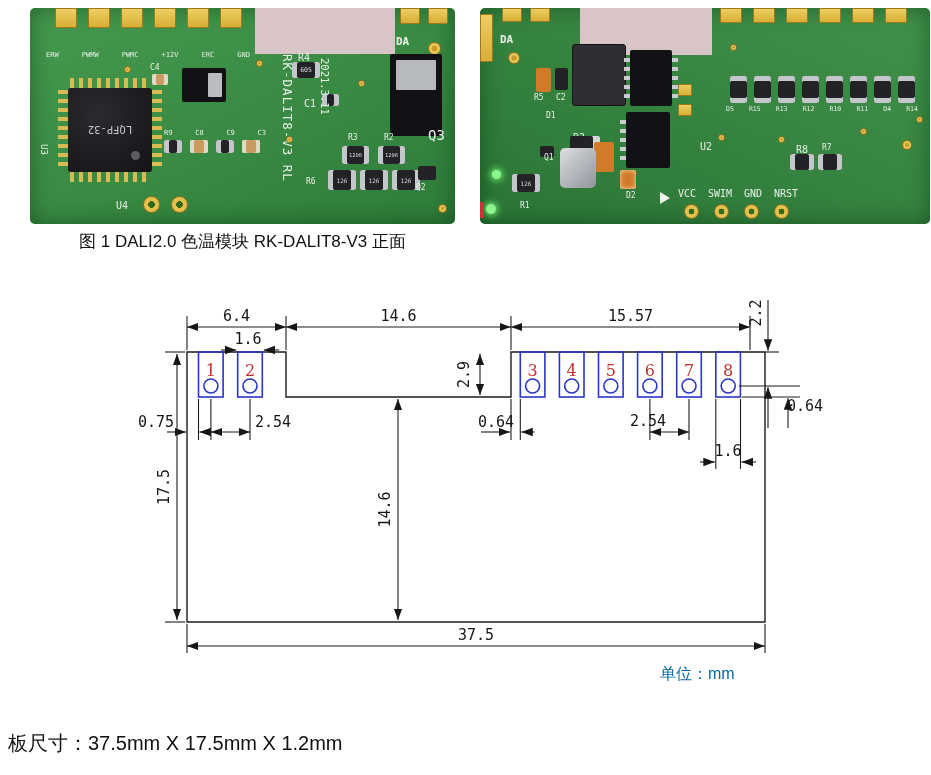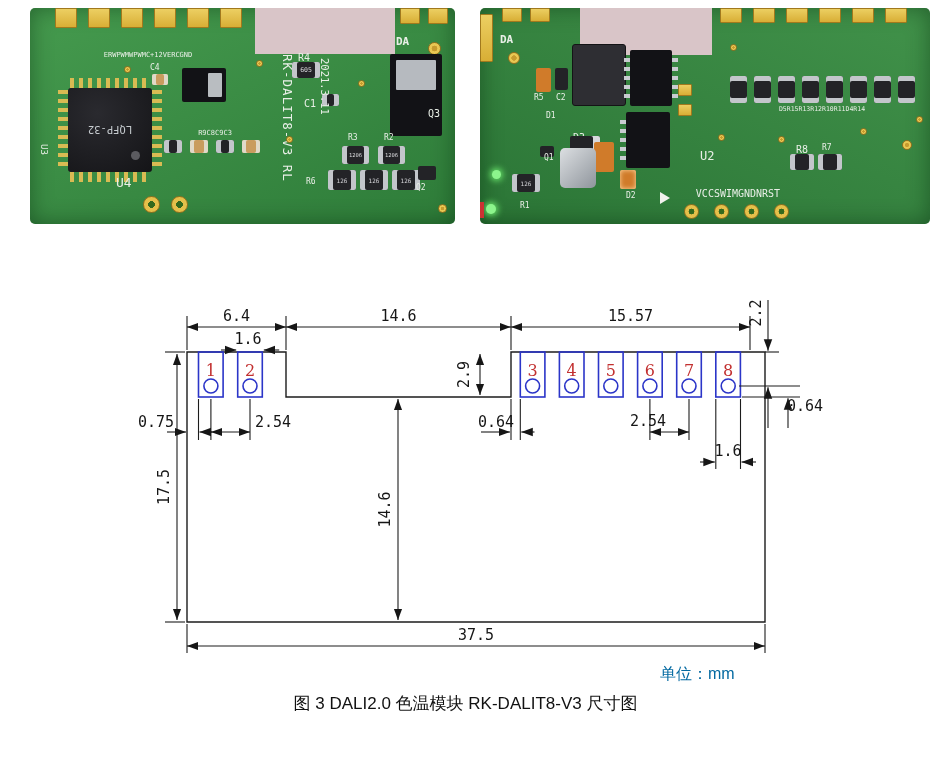--- a/index.html
+++ b/index.html
@@ -16,21 +16,21 @@
   .ss{position:absolute;color:#e9efe7;font-family:"DejaVu Sans Mono",monospace;white-space:nowrap;line-height:1.1}
   .rot{transform:rotate(90deg);transform-origin:left top}
   .dark{position:absolute;background:#232327;border-radius:2px;color:#d8d8dc;display:flex;align-items:center;justify-content:center;font-family:"DejaVu Sans Mono",monospace}
   .ends{box-shadow:inset 5px 0 #c3c6cb,inset -5px 0 #c3c6cb}
   .vends{box-shadow:inset 0 5px #c3c6cb,inset 0 -5px #c3c6cb}
   .tan{position:absolute;background:#c99c5e;border-radius:2px;box-shadow:inset 4px 0 #e0d9c8,inset -4px 0 #e0d9c8}
   .orange{position:absolute;background:#d07b2a;border-radius:2px}
   .silver{position:absolute;background:linear-gradient(135deg,#dcdfe2,#8f959c);border-radius:5px}
   .blk{position:absolute;background:#121216;border-radius:2px}
   .mod{position:absolute;background:#2e2e33;border:1px solid #141416;border-radius:3px}
-  .flexrow{position:absolute;display:flex;justify-content:center;color:#e9efe7;font-family:"DejaVu Sans Mono",monospace;line-height:1.1}
+  .flexrow{position:absolute;display:flex;justify-content:space-between;color:#e9efe7;font-family:"DejaVu Sans Mono",monospace;line-height:1.1}
   .qpin-h{position:absolute;height:10px;background:repeating-linear-gradient(90deg,#d9bb53 0 4px,rgba(0,0,0,0) 4px 9px)}
   .qpin-v{position:absolute;width:10px;background:repeating-linear-gradient(180deg,#d9bb53 0 4px,rgba(0,0,0,0) 4px 9px)}
   .icpin{position:absolute;width:6px;background:repeating-linear-gradient(180deg,#c9ccd1 0 4px,rgba(0,0,0,0) 4px 9px)}
   .tri{position:absolute;width:0;height:0;border-left:10px solid #f2f2ee;border-top:6px solid transparent;border-bottom:6px solid transparent}
   .caption{position:absolute;color:#111;font-size:17px;text-align:center;white-space:nowrap}
   .drawing{position:absolute;left:130px;top:280px}
   .outline{fill:none;stroke:#1c1c1c;stroke-width:1.4}
   .dl{stroke:#1c1c1c;stroke-width:1.1;fill:none}
   .dpad{fill:none;stroke:#2b35c8;stroke-width:1.6}
   text.dim{font:15px "DejaVu Sans Mono",monospace;fill:#161616;text-anchor:middle}
@@ -70,21 +70,21 @@
       <div class="qpin-h" style="left:12px;top:0;width:80px"></div>
       <div class="qpin-h" style="left:12px;bottom:0;width:80px"></div>
       <div class="qpin-v" style="top:12px;left:0;height:80px"></div>
       <div class="qpin-v" style="top:12px;right:0;height:80px"></div>
       <div class="abs" style="left:10px;top:10px;width:84px;height:84px;background:radial-gradient(circle at 35% 30%,#2a2a2f,#141417);border-radius:3px">
         <div class="abs" style="left:12px;top:34px;width:60px;height:14px;transform:rotate(180deg);color:#c4c9cd;font:10.5px 'DejaVu Sans Mono',monospace;text-align:center">LQFP-32</div>
         <div class="abs" style="right:12px;bottom:12px;width:9px;height:9px;border-radius:50%;background:#5b5b60"></div>
       </div>
     </div>
     <div class="ss rot" style="left:18px;top:136px;font-size:9px">U3</div>
-    <div class="ss" style="left:86px;top:168px;font-size:13px">U4</div>
+    <div class="ss" style="left:86px;top:192px;font-size:10px">U4</div>
 
     <div class="flexrow" style="left:134px;top:122px;width:102px;font-size:7px">
       <span>R9</span>
       <span>C8</span>
       <span>C9</span>
       <span>C3</span>
     </div>
     <div class="dark ends" style="left:134px;top:132px;width:18px;height:13px"></div>
     <div class="tan" style="left:160px;top:132px;width:18px;height:13px"></div>
     <div class="dark ends" style="left:186px;top:132px;width:18px;height:13px"></div>
@@ -102,21 +102,21 @@
 
     <div class="ss" style="left:274px;top:90px;font-size:10px">C1</div>
     <div class="dark ends" style="left:292px;top:86px;width:17px;height:12px"></div>
 
     <div class="ss rot" style="left:264px;top:46px;font-size:12.5px;letter-spacing:1px">RK-DALIT8-V3 RL</div>
     <div class="ss rot" style="left:300px;top:50px;font-size:10.5px">2021.3.11</div>
 
     <div class="blk" style="left:360px;top:46px;width:52px;height:82px">
       <div class="abs" style="left:6px;top:6px;width:40px;height:30px;background:#b6babf;border-radius:1px"></div>
     </div>
-    <div class="ss" style="left:398px;top:100px;font-size:10px">Q3</div>
+    <div class="ss" style="left:398px;top:120px;font-size:14px">Q3</div>
 
     <div class="ss" style="left:318px;top:126px;font-size:8px">R3</div>
     <div class="ss" style="left:354px;top:126px;font-size:8px">R2</div>
     <div class="dark ends" style="left:312px;top:138px;width:27px;height:18px;font-size:5.5px">1206</div>
     <div class="dark ends" style="left:348px;top:138px;width:27px;height:18px;font-size:5.5px">1206</div>
 
     <div class="ss" style="left:276px;top:170px;font-size:8px">R6</div>
     <div class="dark ends" style="left:298px;top:162px;width:28px;height:20px;font-size:6px">126</div>
     <div class="dark ends" style="left:330px;top:162px;width:28px;height:20px;font-size:6px">126</div>
     <div class="dark ends" style="left:362px;top:162px;width:28px;height:20px;font-size:6px">126</div>
@@ -161,21 +161,21 @@
     <div class="ss" style="left:93px;top:124px;font-size:10px">D3</div>
     <div class="dark" style="left:90px;top:128px;width:30px;height:15px;box-shadow:inset -7px 0 #d8d8dc"></div>
 
     <div class="icpin" style="left:144px;top:50px;height:40px"></div>
     <div class="blk" style="left:150px;top:42px;width:42px;height:56px"></div>
     <div class="icpin" style="left:192px;top:50px;height:40px"></div>
     <div class="icpin" style="left:140px;top:112px;height:40px"></div>
     <div class="blk" style="left:146px;top:104px;width:44px;height:56px"></div>
     <div class="pad" style="left:198px;top:76px;width:14px;height:12px"></div>
     <div class="pad" style="left:198px;top:96px;width:14px;height:12px"></div>
-    <div class="ss" style="left:220px;top:142px;font-size:12px">U2</div>
+    <div class="ss" style="left:220px;top:133px;font-size:10px">U2</div>
 
     <div class="orange" style="left:114px;top:134px;width:20px;height:30px"></div>
     <div class="silver" style="left:80px;top:140px;width:36px;height:40px"></div>
     <div class="dark" style="left:60px;top:138px;width:14px;height:11px"></div>
     <div class="ss" style="left:64px;top:146px;font-size:8px">Q1</div>
 
     <div class="dark ends" style="left:32px;top:166px;width:28px;height:18px;font-size:6px">126</div>
     <div class="ss" style="left:40px;top:194px;font-size:8px">R1</div>
 
     <div class="abs" style="left:12px;top:162px;width:9px;height:9px;border-radius:50%;background:#8cf58c;box-shadow:0 0 6px 2px rgba(120,255,120,.8)"></div>
@@ -222,20 +222,21 @@
     <div class="ring" style="left:294px;top:196px;width:15px;height:15px"></div>
 
     <div class="via" style="left:238px;top:126px;width:7px;height:7px"></div>
     <div class="via" style="left:298px;top:128px;width:7px;height:7px"></div>
     <div class="via" style="left:422px;top:132px;width:10px;height:10px"></div>
     <div class="via" style="left:250px;top:36px;width:7px;height:7px"></div>
     <div class="via" style="left:436px;top:108px;width:7px;height:7px"></div>
     <div class="via" style="left:380px;top:120px;width:7px;height:7px"></div>
   </div>
 
+  <div class="caption" style="left:30px;top:230px;width:425px">图 1 DALI2.0 色温模块 RK-DALIT8-V3 正面</div>
 
   <svg class="drawing" width="800" height="410" viewBox="130 280 800 410">
     <defs>
       <marker id="arr" viewBox="0 0 10 8" refX="9.5" refY="4" markerWidth="11" markerHeight="9" orient="auto-start-reverse">
         <path d="M0,0.5 L9.5,4 L0,7.5 z" fill="#161616"></path>
       </marker>
     </defs>
 
     <path class="outline" d="M187,352 H286 V397 H511 V352 H765 V622 H187 Z"></path>
 
@@ -328,16 +329,16 @@
     <line class="dl" x1="768" y1="428" x2="768" y2="387.3" marker-end="url(#arr)"></line>
     <text class="dim" x="760.5" y="313" transform="rotate(-90 760.5 313)">2.2</text>
 
     <line class="dl" x1="742" y1="397" x2="800" y2="397"></line>
     <line class="dl" x1="788" y1="428" x2="788" y2="398.3" marker-end="url(#arr)"></line>
     <text class="dim" x="805" y="411">0.64</text>
   </svg>
 
   <div class="abs" style="left:660px;top:664px;font-size:16px;color:#0369a1">单位：mm</div>
 
-  <div class="caption" style="left:0;top:692px;width:931px">图 3 DALI2.0 色温模块 RK-DALIT8-V3 尺寸图</div>
-
+
+  <div class="abs" style="left:8px;top:730px;font-size:20px;color:#101010">板尺寸：37.5mm X 17.5mm X 1.2mm</div>
 
 </div>
 
 </body></html>

